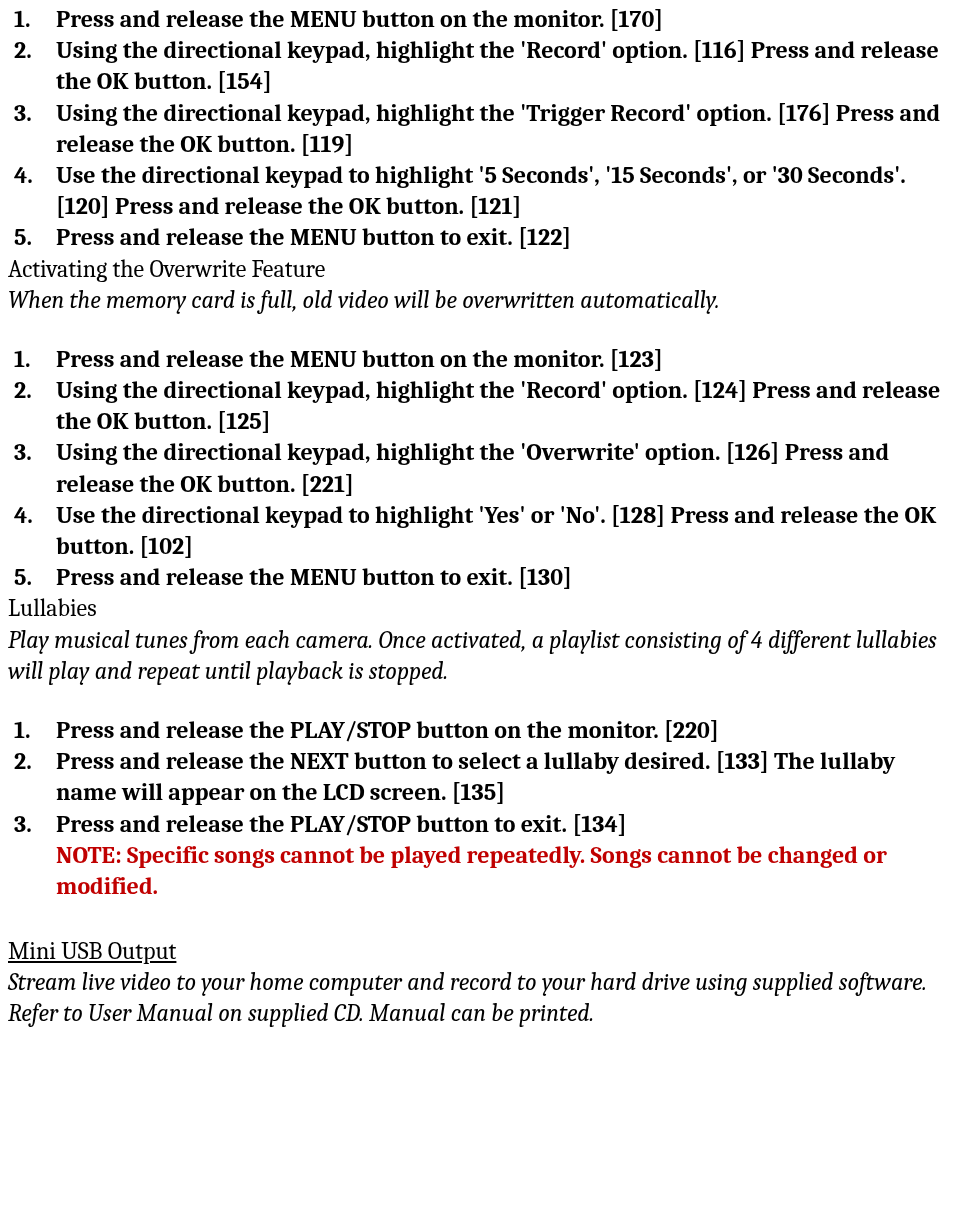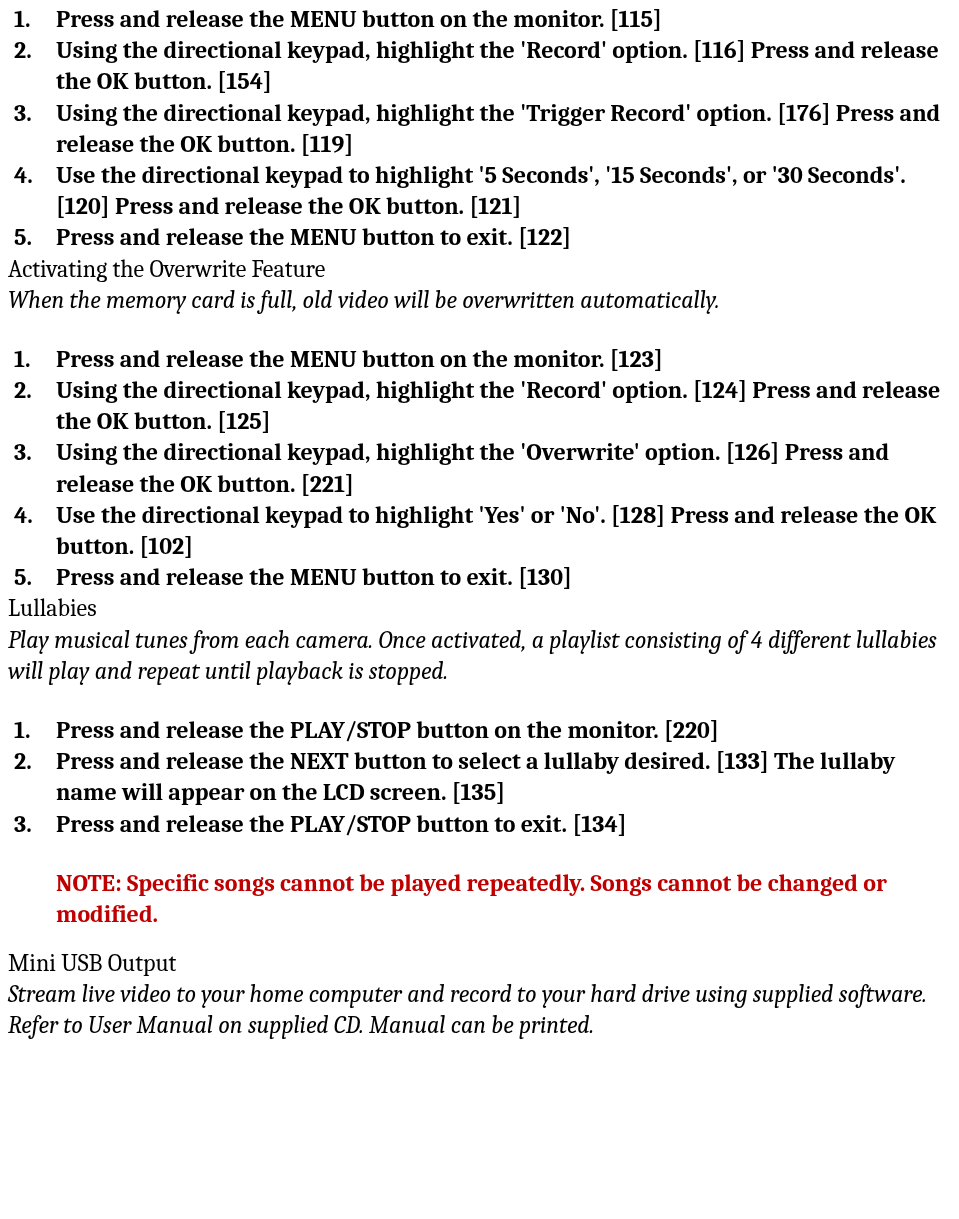--- a/index.html
+++ b/index.html
@@ -38,29 +38,28 @@
       font-style: italic;
       font-weight: normal;
     }
     .spacer {
       height: 28px;
     }
     .note {
       font-weight: bold;
       color: #c00000;
       padding-left: 48px;
-      margin-top: 28px;
     }
-    .last-section { margin-top: 18px; }
+    .last-section { margin-top: 34px; text-decoration: underline; }
   </style>
 </head>
 <body>
 
 <ol>
-  <li>Press and release the MENU button on the monitor. [115]</li>
+  <li>Press and release the MENU button on the monitor. [170]</li>
   <li>Using the directional keypad, highlight the 'Record' option. [116] Press and release the OK button. [154]</li>
   <li>Using the directional keypad, highlight the 'Trigger Record' option. [176] Press and release the OK button. [119]</li>
   <li>Use the directional keypad to highlight '5 Seconds', '15 Seconds', or '30 Seconds'. [120] Press and release the OK button. [121]</li>
   <li>Press and release the MENU button to exit. [122]</li>
 </ol>
 
 <div class="section-title">Activating the Overwrite Feature</div>
 <div class="section-desc">When the memory card is full, old video will be overwritten automatically.</div>
 <div class="spacer"></div>
 <ol>

